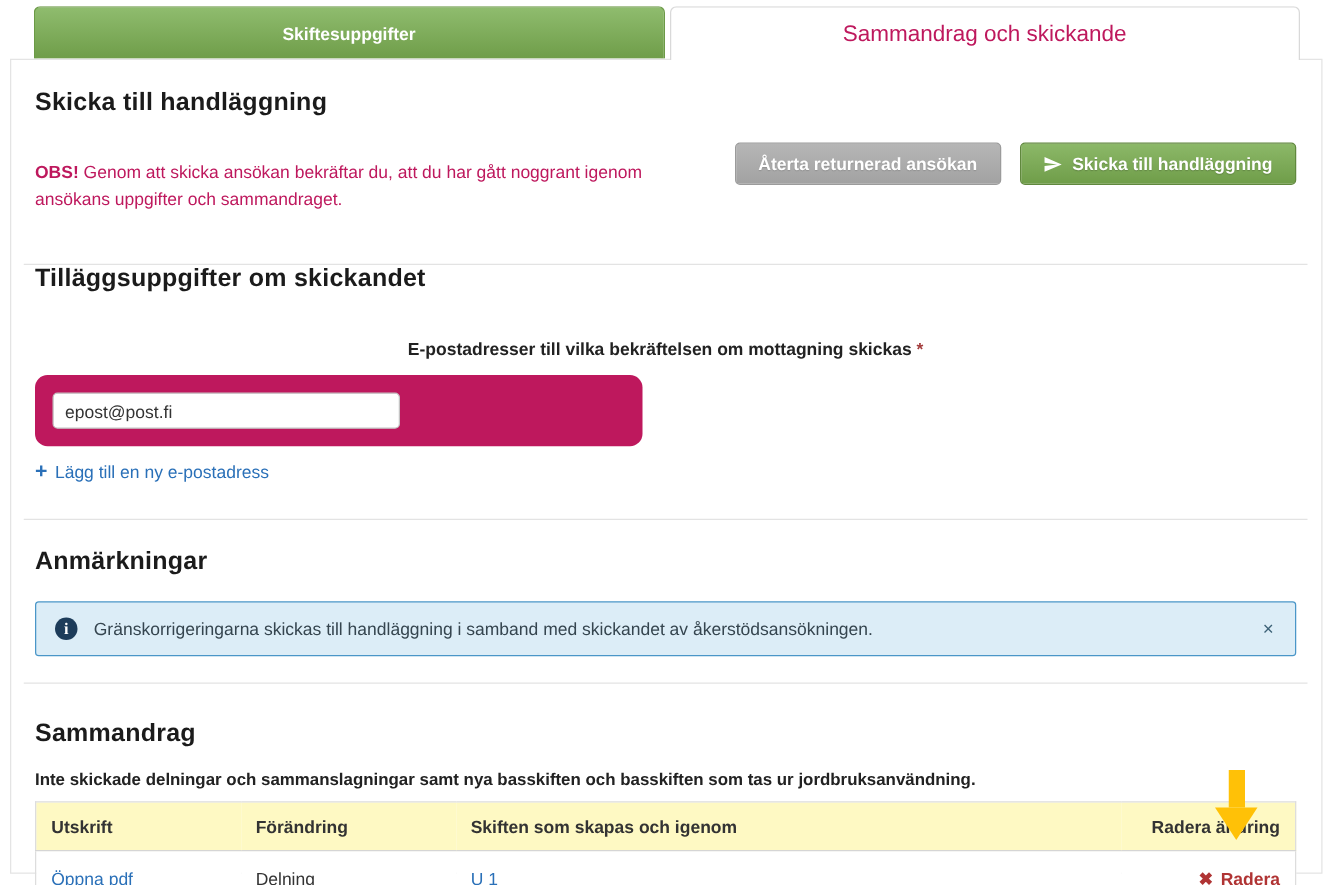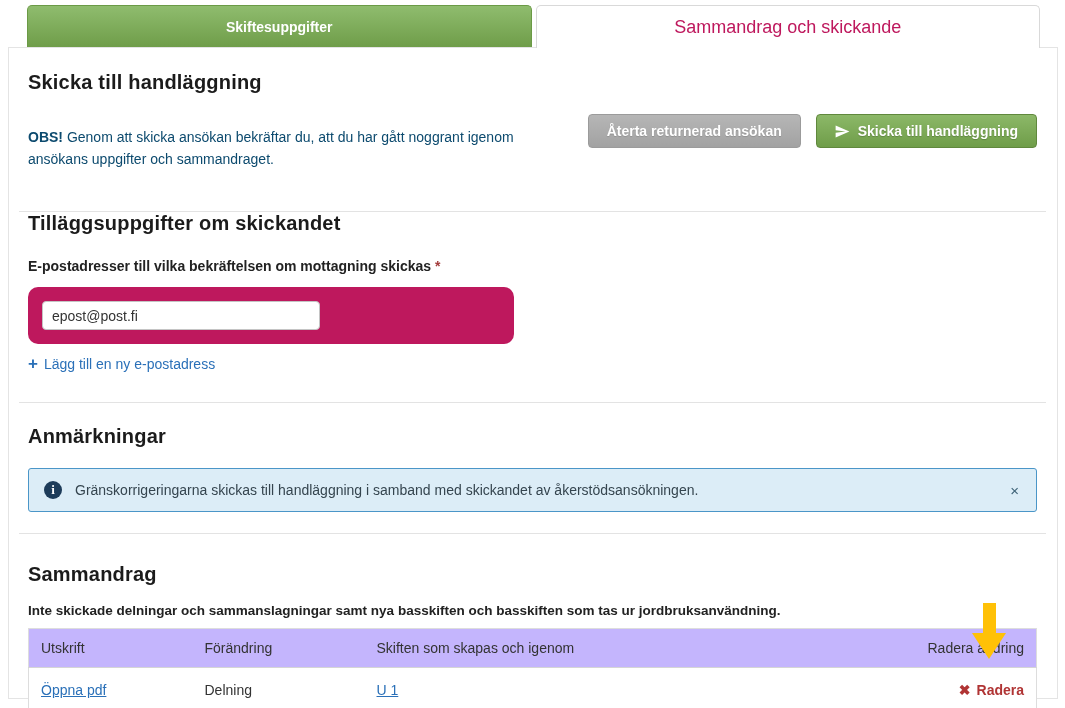--- a/index.html
+++ b/index.html
@@ -29,35 +29,35 @@
   
   .panel {
     margin:0 7px 0 8px; border:1px solid #e4e4e4; background:#fff;
     height:652px; padding:4px 20px 10px 19px; position:relative;
   }
   h2 { font-size:20px; color:#1b1b1b; margin:0; font-weight:bold; letter-spacing:.2px; }
   .hr { border:none; border-top:1px solid #e3e3e3; margin:0 -9px; height:0; }
   
   .send-head { margin-top:19px; }
   .send-row { display:flex; justify-content:space-between; align-items:flex-start; margin-top:19px; }
-  .send-note { width:525px; line-height:1.55; color:#0c4a6e; }
+  .send-note { width:525px; line-height:1.55; color:#be185d; }
   .send-buttons { display:flex; gap:15px; margin-top:1px; }
   .btn {
     height:34px; padding:0 18px; border-radius:4px;
     font-weight:bold; font-size:14px; color:#fff; cursor:pointer;
     display:inline-flex; align-items:center; gap:8px;
     font-family:"Liberation Sans", sans-serif;
   }
   .btn-gray { background:linear-gradient(#b6b6b6,#a2a2a2); border:1px solid #9b9b9b; text-shadow:0 1px 1px rgba(0,0,0,.15); }
   .btn-green { background:linear-gradient(#8cb868,#6f9d49); border:1px solid #60883d; text-shadow:0 1px 1px rgba(0,0,0,.2); }
   .send-icon svg { display:block; }
   .divider-1 { margin-top:27px; }
   
   .addinfo-head { }
-  .email-label { margin-top:23px; font-weight:bold; color:#222; }
+  .email-label { margin-top:36px; font-weight:bold; color:#222;text-align:center; }
   .req { color:#a33c3c; font-weight:bold; }
   .email-box {
     margin-top:13px; width:486px; background:#be185d; border-radius:10px;
     padding:14px 14px;
   }
   .email-input {
     width:278px; height:29px; border:1px solid #c4c4c4; border-radius:4px;
     padding:0 9px; font-size:14px; color:#333; background:#fff;
     font-family:"Liberation Sans", sans-serif;
   }
@@ -77,22 +77,22 @@
   }
   .alert-text { flex:1; color:#35454f; }
   .alert-close { color:#3d6277; font-size:15px; cursor:pointer; padding:0 2px; }
   .divider-3 { margin-top:21px; }
   
   .summary { position:relative; }
   .summary-head { margin-top:29px; }
   .summary-desc { margin-top:17px; font-weight:bold; font-size:13.5px; color:#222; }
   table { width:100%; border-collapse:collapse; margin-top:10px; border:1px solid #ddd; }
   thead th {
-    background:#c4b5fd; text-align:left; font-size:14px; color:#333;
-    padding:11px 12px; border-bottom:1px solid #d5d5d5; font-weight:normal;
+    background:#fef9c3; text-align:left; font-size:14px; color:#333;
+    padding:11px 12px; border-bottom:1px solid #d5d5d5; font-weight:bold;
   }
   thead th.col-delete { }
   tbody td { padding:14px 12px 18px; vertical-align:top; background:#fff; }
   .col-print { width:164px; }
   .col-change { width:172px; }
   .col-delete { width:140px; text-align:right; }
   a.link { color:#2a70b8; text-decoration:underline; cursor:pointer; }
   .parcel-link { display:block; margin-bottom:8px; width:max-content; }
   .delete-link { color:#b03434; font-weight:bold; cursor:pointer; white-space:nowrap; }
   .delete-link .x { margin-right:6px; }

